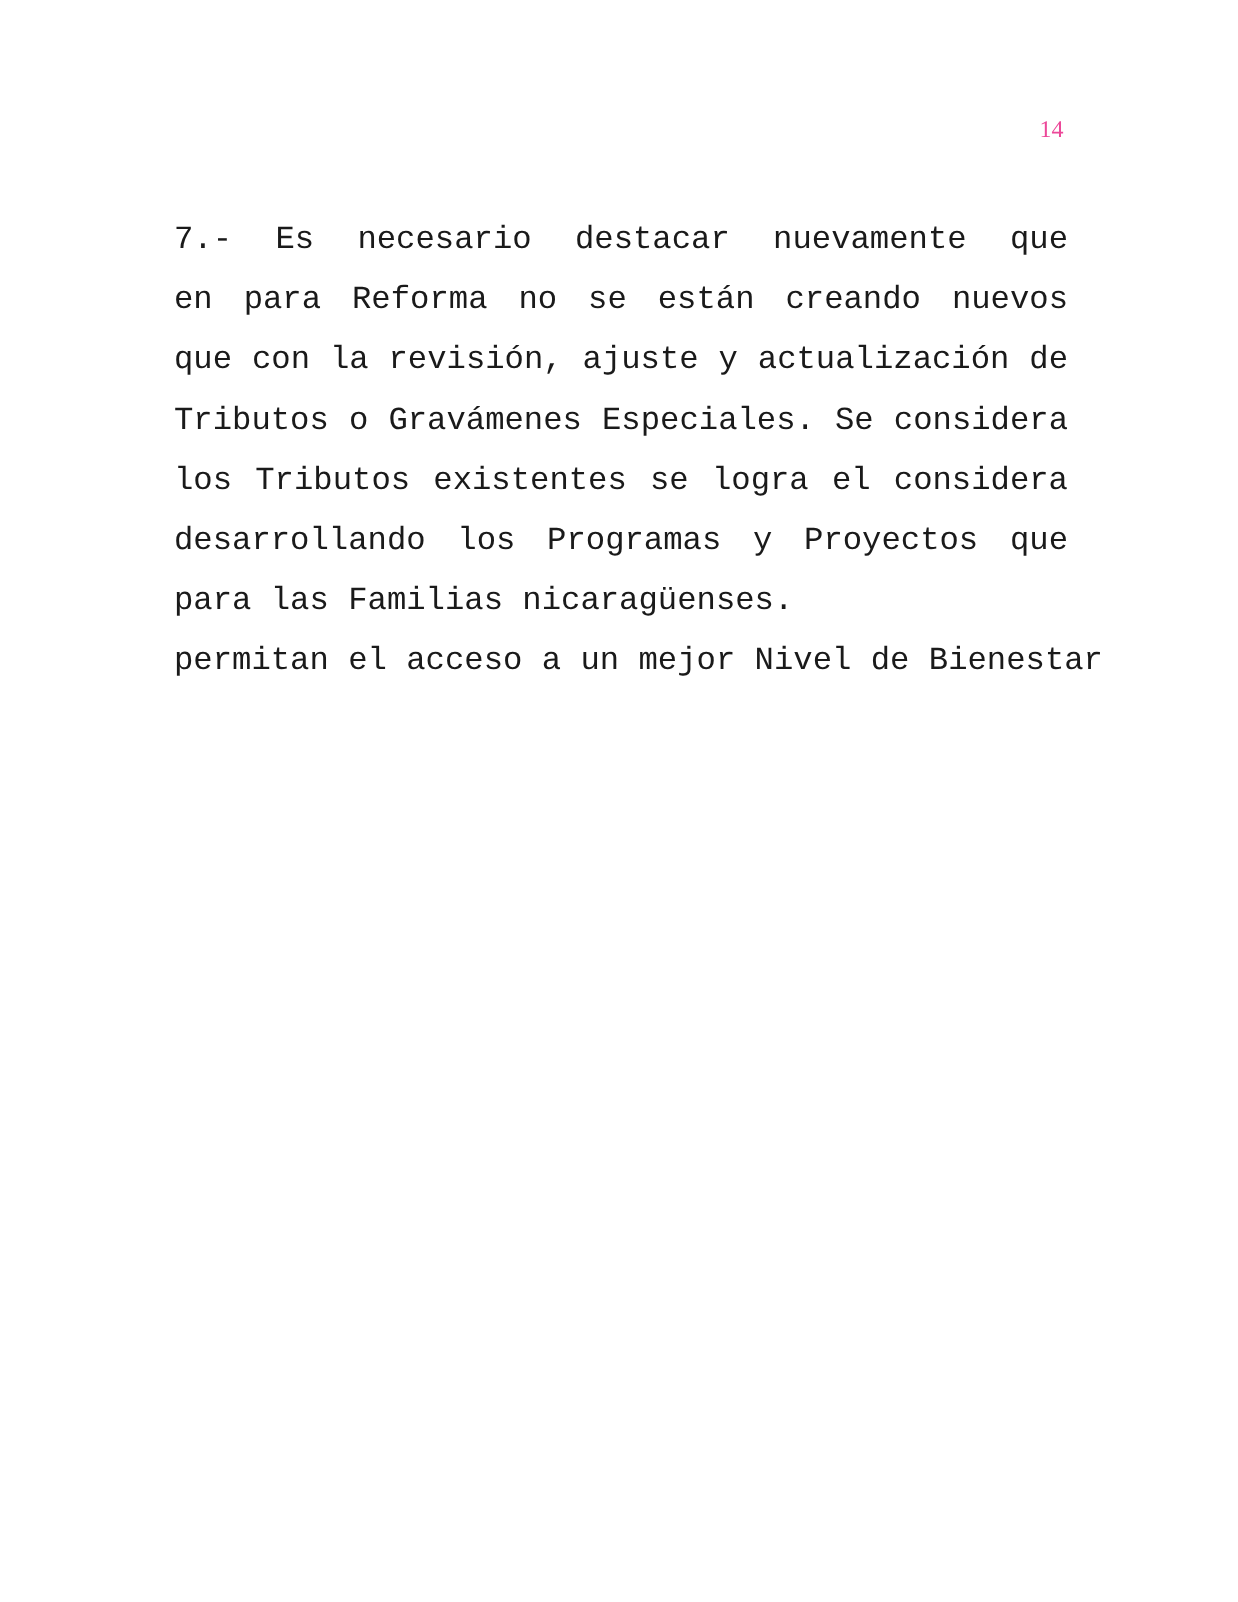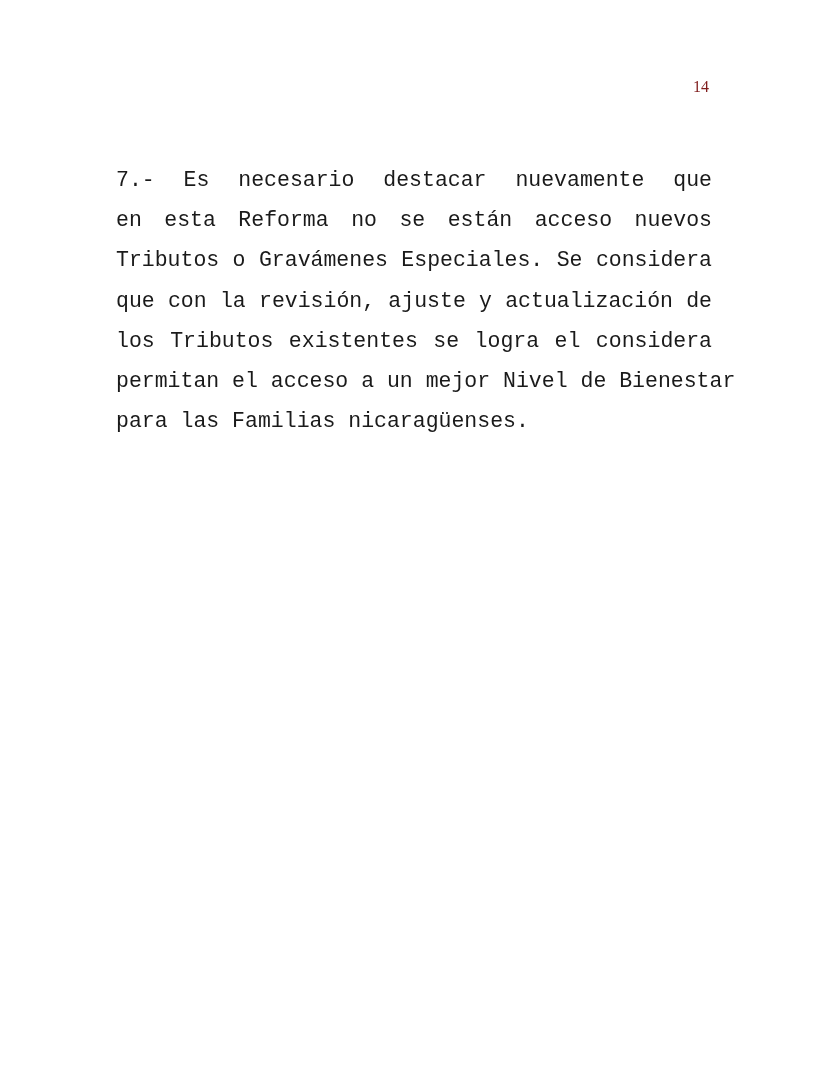--- a/index.html
+++ b/index.html
@@ -1,35 +1,36 @@
 <!DOCTYPE html>
 <html><head>
 <meta charset="utf-8">
 <style>
   html, body { margin: 0; padding: 0; background: #ffffff; }
   body { width: 825px; height: 1068px; position: relative; overflow: hidden; }
   .page-number {
     position: absolute; top: 78px; left: 693px;
     font-family: "Liberation Serif", "DejaVu Serif", serif;
-    font-size: 16px; color: #7f1d1d;
+    font-size: 16px; color: #ec4899;
   }
   .body-text {
-    position: absolute; top: 160px; left: 116px; width: 596px;
+    position: absolute; top: 140px; left: 116px; width: 596px;
     font-family: "Liberation Mono", "DejaVu Sans Mono", monospace;
     font-size: 21.5px; line-height: 40.2px; color: #1a1a1a;
   }
   .line { display: block; white-space: nowrap; text-align: justify; text-align-last: justify; height: 40.2px; }
   .line.last { text-align-last: left; }
 </style>
 </head>
 <body>
 
 <div class="page-number">14</div>
 
 <div class="body-text">
   <span class="line">7.- Es necesario destacar nuevamente que</span>
-  <span class="line">en esta Reforma no se están acceso nuevos</span>
+  <span class="line">en para Reforma no se están creando nuevos</span>
+  <span class="line">que con la revisión, ajuste y actualización de</span>
   <span class="line">Tributos o Gravámenes Especiales. Se considera</span>
-  <span class="line">que con la revisión, ajuste y actualización de</span>
   <span class="line">los Tributos existentes se logra el considera</span>
+  <span class="line">desarrollando los Programas y Proyectos que</span>
+  <span class="line last">para las Familias nicaragüenses.</span>
   <span class="line">permitan el acceso a un mejor Nivel de Bienestar</span>
-  <span class="line last">para las Familias nicaragüenses.</span>
 </div>
 
 </body></html>

